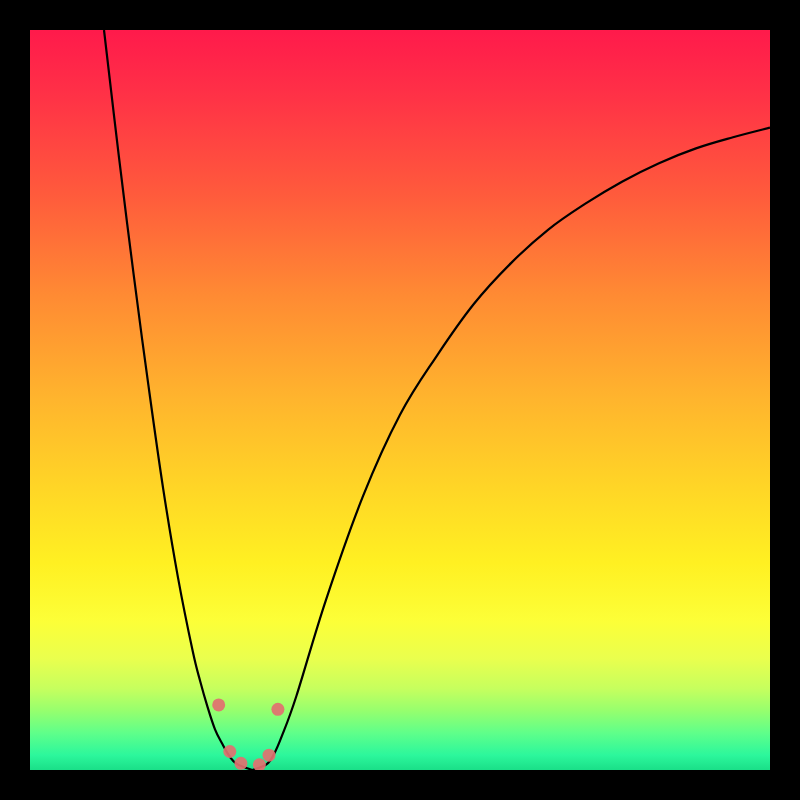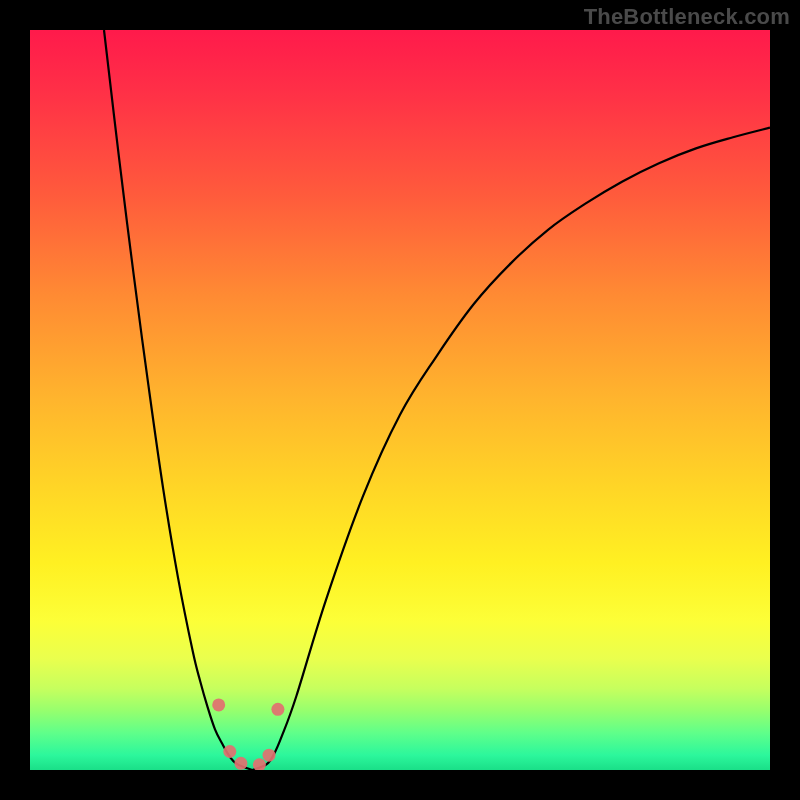--- a/index.html
+++ b/index.html
@@ -71,21 +71,20 @@
   .dot {
     fill: #e27070;
     opacity: 0.92;
   }
 </style>
 </head>
 <body>
 
 <div class="frame">
 
-  <div class="watermark">TheBottleneck.com</div>
 
   <div class="plot">
     <div class="gradient"></div>
 
     <svg class="curves" viewBox="0 0 740 740" preserveAspectRatio="none">
       <path d="M 74.00 0.00 C 76.66 22.64, 83.47 81.84, 88.80 125.80 C 94.13 169.76, 98.27 202.91, 103.60 244.20 C 108.93 285.49, 113.07 316.57, 118.40 355.20 C 123.73 393.83, 127.87 424.17, 133.20 458.80 C 138.53 493.43, 142.67 518.30, 148.00 547.60 C 153.33 576.90, 158.80 602.95, 162.80 621.60 C 166.80 640.25, 167.54 641.21, 170.20 651.20 C 172.86 661.19, 174.94 668.44, 177.60 677.10 C 180.26 685.76, 182.34 692.64, 185.00 699.30 C 187.66 705.96, 189.74 709.17, 192.40 714.10 C 195.06 719.03, 197.14 723.08, 199.80 726.68 C 202.46 730.28, 203.20 731.68, 207.20 734.08 C 211.20 736.48, 219.34 738.93, 222.00 740.00" fill="none" stroke="#000000" stroke-width="2.2"></path>
       <path d="M 222.00 740.00 C 224.66 738.93, 232.80 737.01, 236.80 734.08 C 240.80 731.15, 241.54 728.65, 244.20 723.72 C 246.86 718.79, 247.60 717.09, 251.60 706.70 C 255.60 696.31, 258.41 690.64, 266.40 666.00 C 274.39 641.36, 284.01 605.76, 296.00 569.80 C 307.99 533.84, 319.68 499.50, 333.00 466.20 C 346.32 432.90, 356.68 410.11, 370.00 384.80 C 383.32 359.49, 393.68 345.58, 407.00 325.60 C 420.32 305.62, 430.68 290.45, 444.00 273.80 C 457.32 257.15, 467.68 246.42, 481.00 233.10 C 494.32 219.78, 504.68 210.46, 518.00 199.80 C 531.32 189.14, 541.68 182.56, 555.00 173.90 C 568.32 165.24, 578.68 159.03, 592.00 151.70 C 605.32 144.37, 615.68 139.19, 629.00 133.20 C 642.32 127.21, 652.68 123.06, 666.00 118.40 C 679.32 113.74, 689.68 111.03, 703.00 107.30 C 716.32 103.57, 733.34 99.41, 740.00 97.68" fill="none" stroke="#000000" stroke-width="2.2"></path>
       <g>
           <circle cx="188.70" cy="674.88" r="6.5" class="dot"></circle>
           <circle cx="199.80" cy="721.50" r="6.5" class="dot"></circle>

